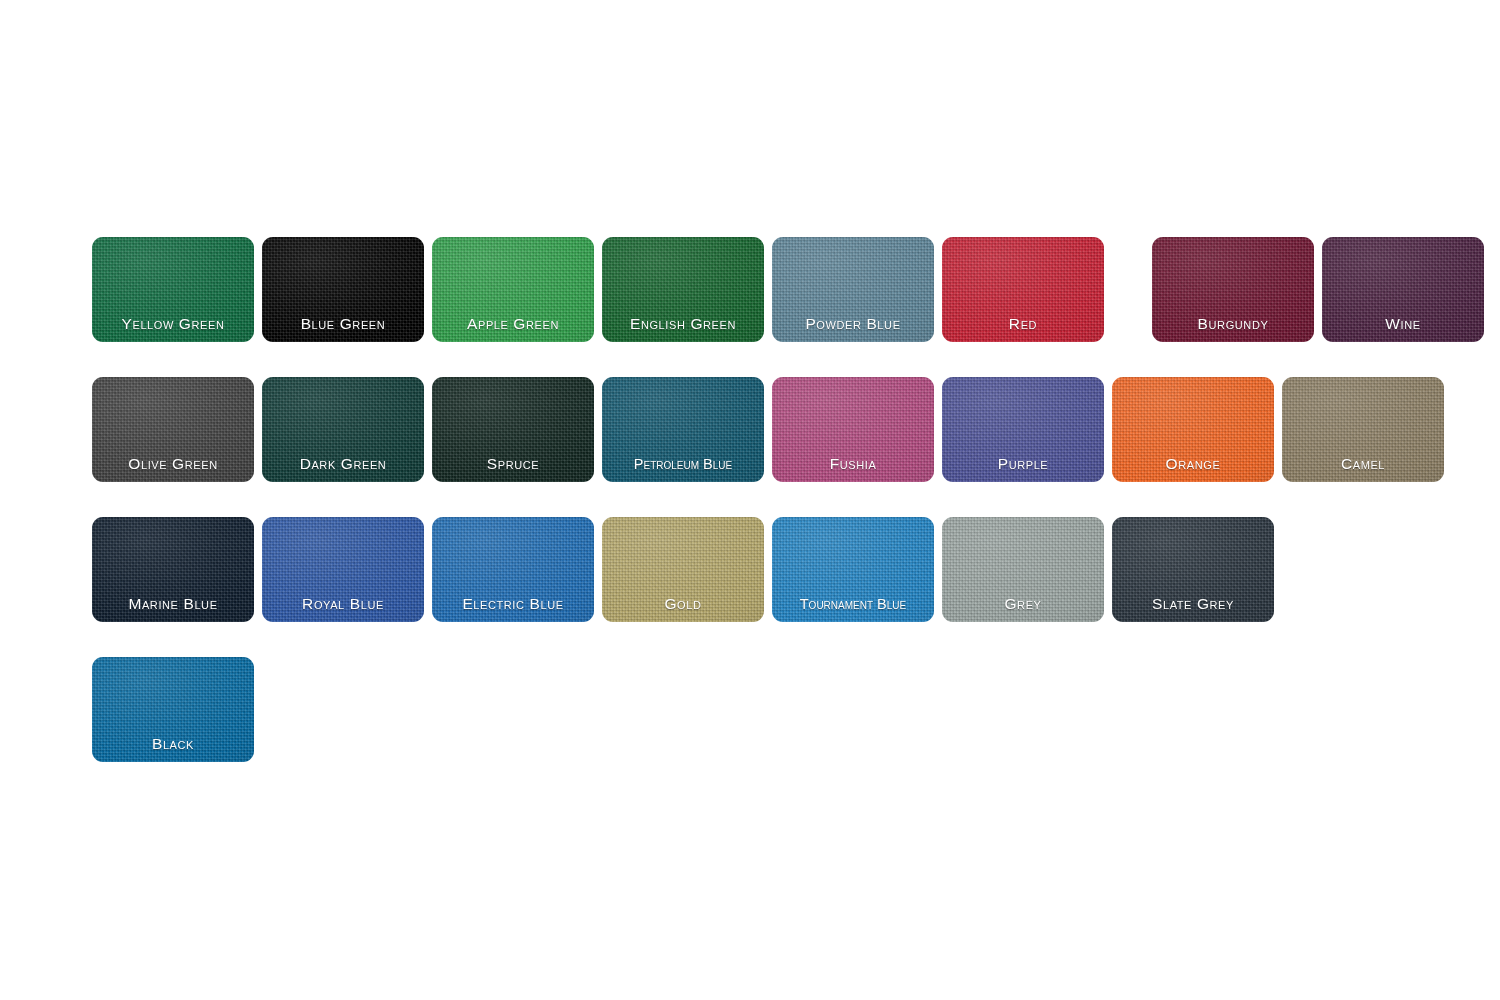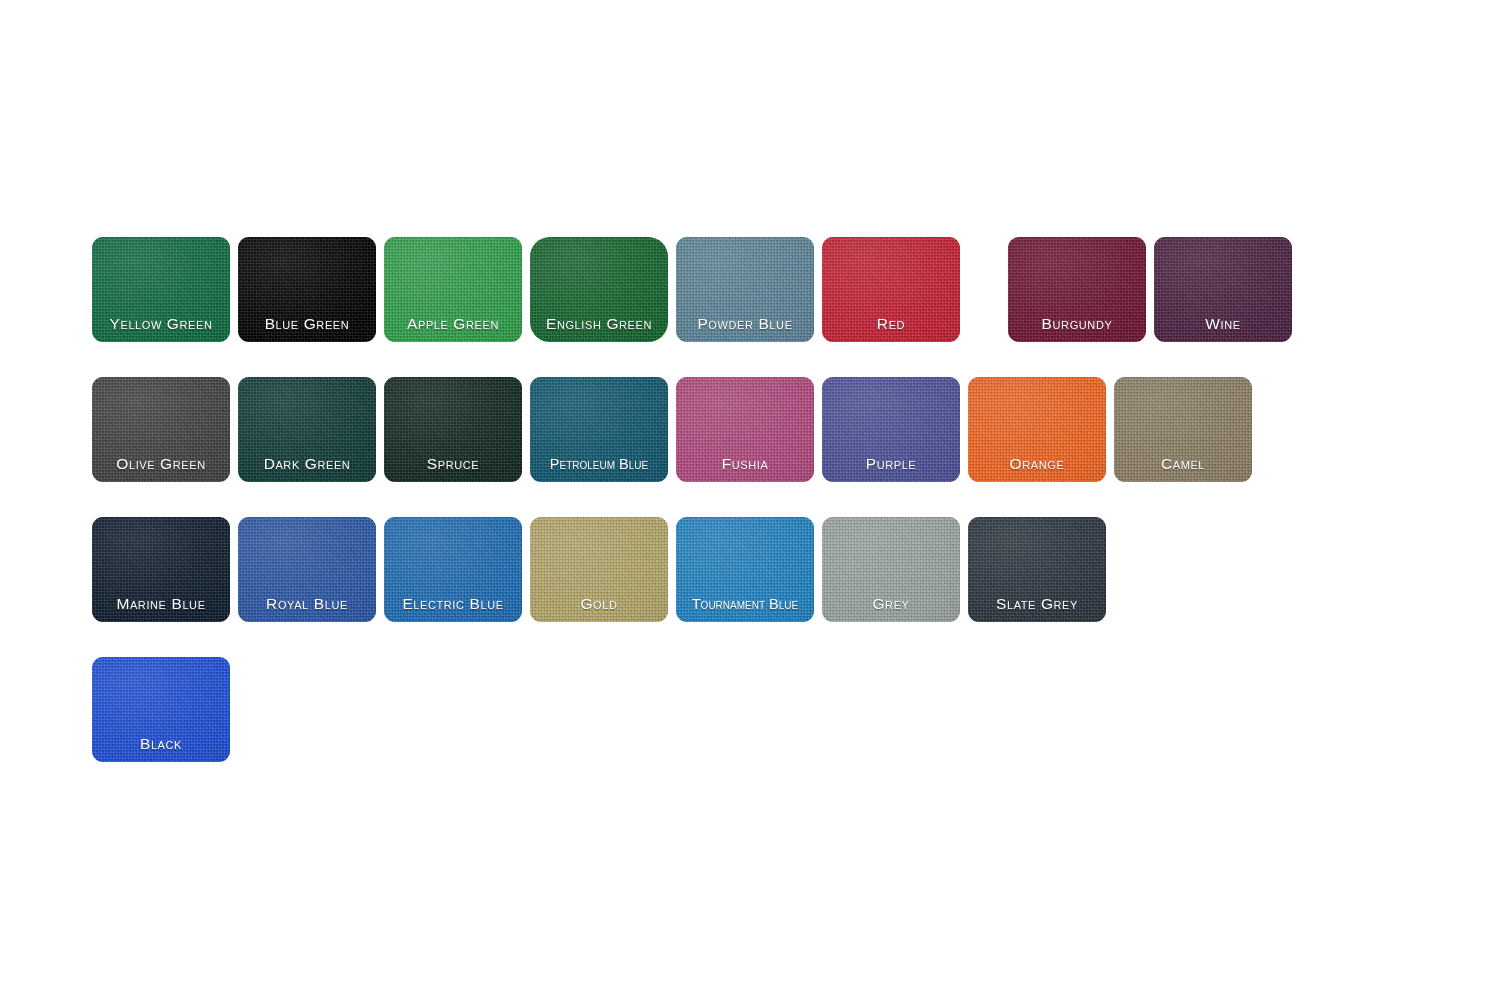--- a/index.html
+++ b/index.html
@@ -24,21 +24,21 @@
   }
 
   .swatch-row {
     display: flex;
     flex-direction: row;
     margin-bottom: 35px;
   }
 
   .swatch {
     position: relative;
-    width: 138px;
+    width: 162px;
     height: 105px;
     margin-right: 8px;
     border-radius: 11px;
     overflow: hidden;
     box-sizing: border-box;
     flex: 0 0 auto;
   }
 
   
   .swatch .weave {
@@ -115,21 +115,21 @@
       <div class="swatch" style="background-color: #000000;">
         <div class="weave"></div>
         <div class="sheen"></div>
         <div class="swatch-label">Blue Green</div>
       </div>
       <div class="swatch" style="background-color: rgb(47, 159, 74);">
         <div class="weave"></div>
         <div class="sheen"></div>
         <div class="swatch-label">Apple Green</div>
       </div>
-      <div class="swatch" style="background-color: rgb(19, 100, 44); border-radius: 20px;">
+      <div class="swatch" style="background-color: rgb(19, 100, 44);">
         <div class="weave"></div>
         <div class="sheen"></div>
         <div class="swatch-label">English Green</div>
       </div>
       <div class="swatch" style="background-color: rgb(92, 132, 151);">
         <div class="weave"></div>
         <div class="sheen"></div>
         <div class="swatch-label">Powder Blue</div>
       </div>
       <div class="swatch" style="background-color: rgb(198, 31, 51);">
@@ -221,19 +221,19 @@
         <div class="sheen"></div>
         <div class="swatch-label">Grey</div>
       </div>
       <div class="swatch" style="background-color: rgb(40, 51, 61);">
         <div class="weave"></div>
         <div class="sheen"></div>
         <div class="swatch-label">Slate Grey</div>
       </div>
     </div>
     <div class="swatch-row">
-      <div class="swatch" style="background-color: #1d4ed8; padding-left: 32px;">
+      <div class="swatch" style="background-color: #0369a1; padding-left: 32px;">
         <div class="weave"></div>
         <div class="sheen"></div>
         <div class="swatch-label">Black</div>
       </div>
     </div>
   </div>
 
 </body></html>

